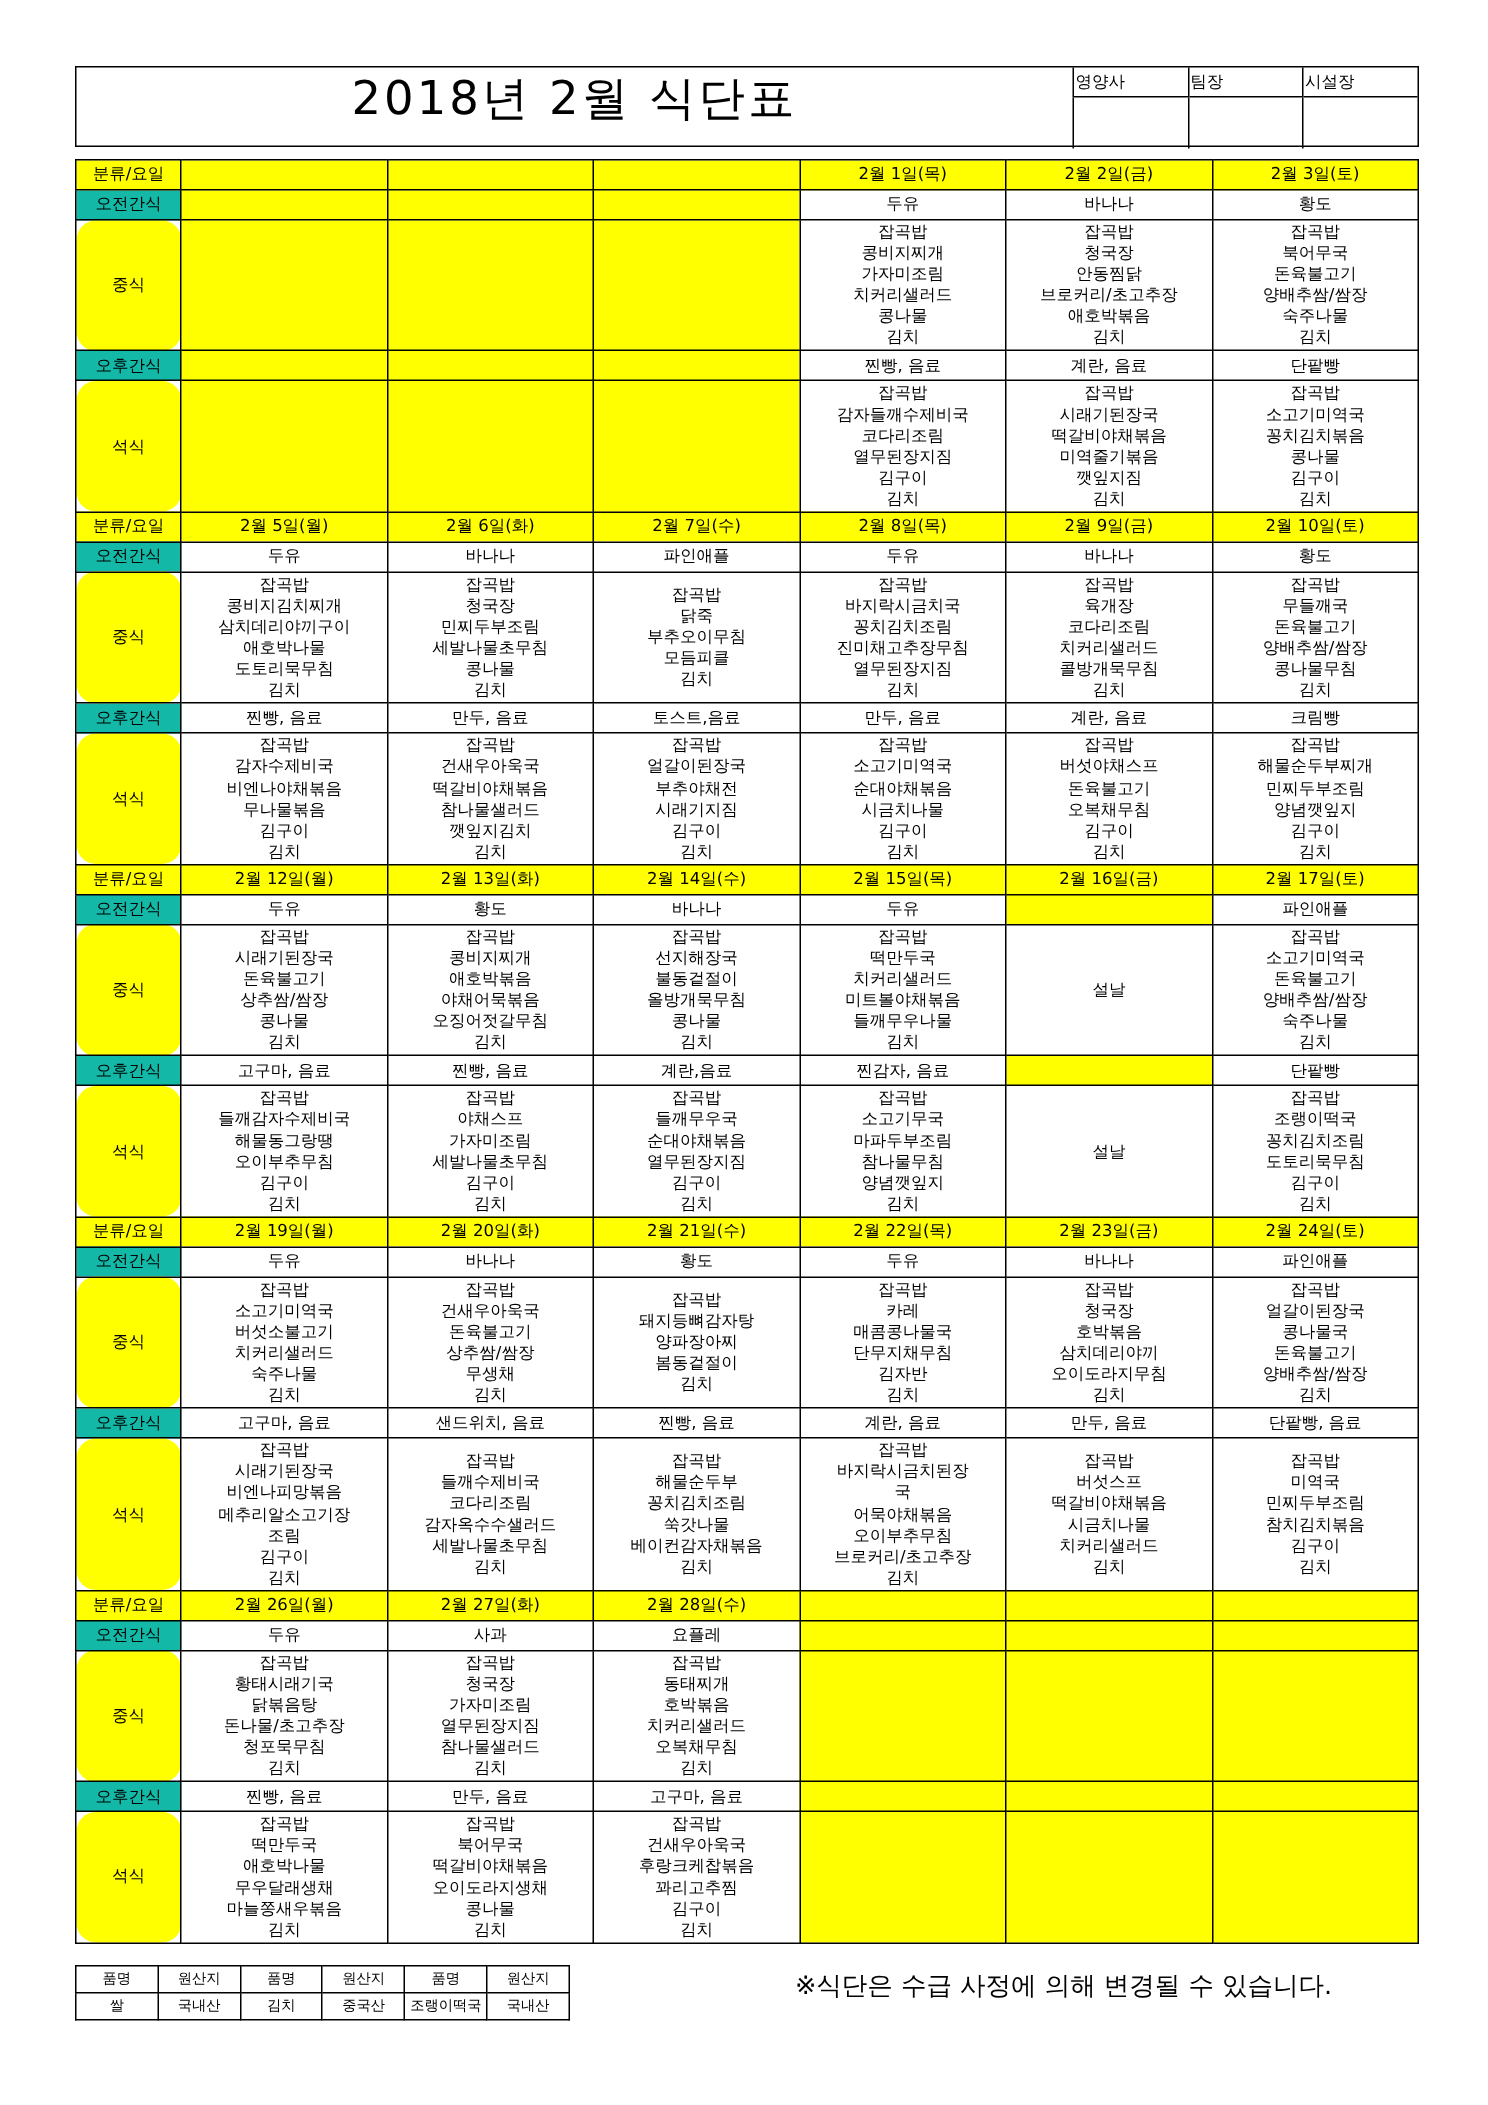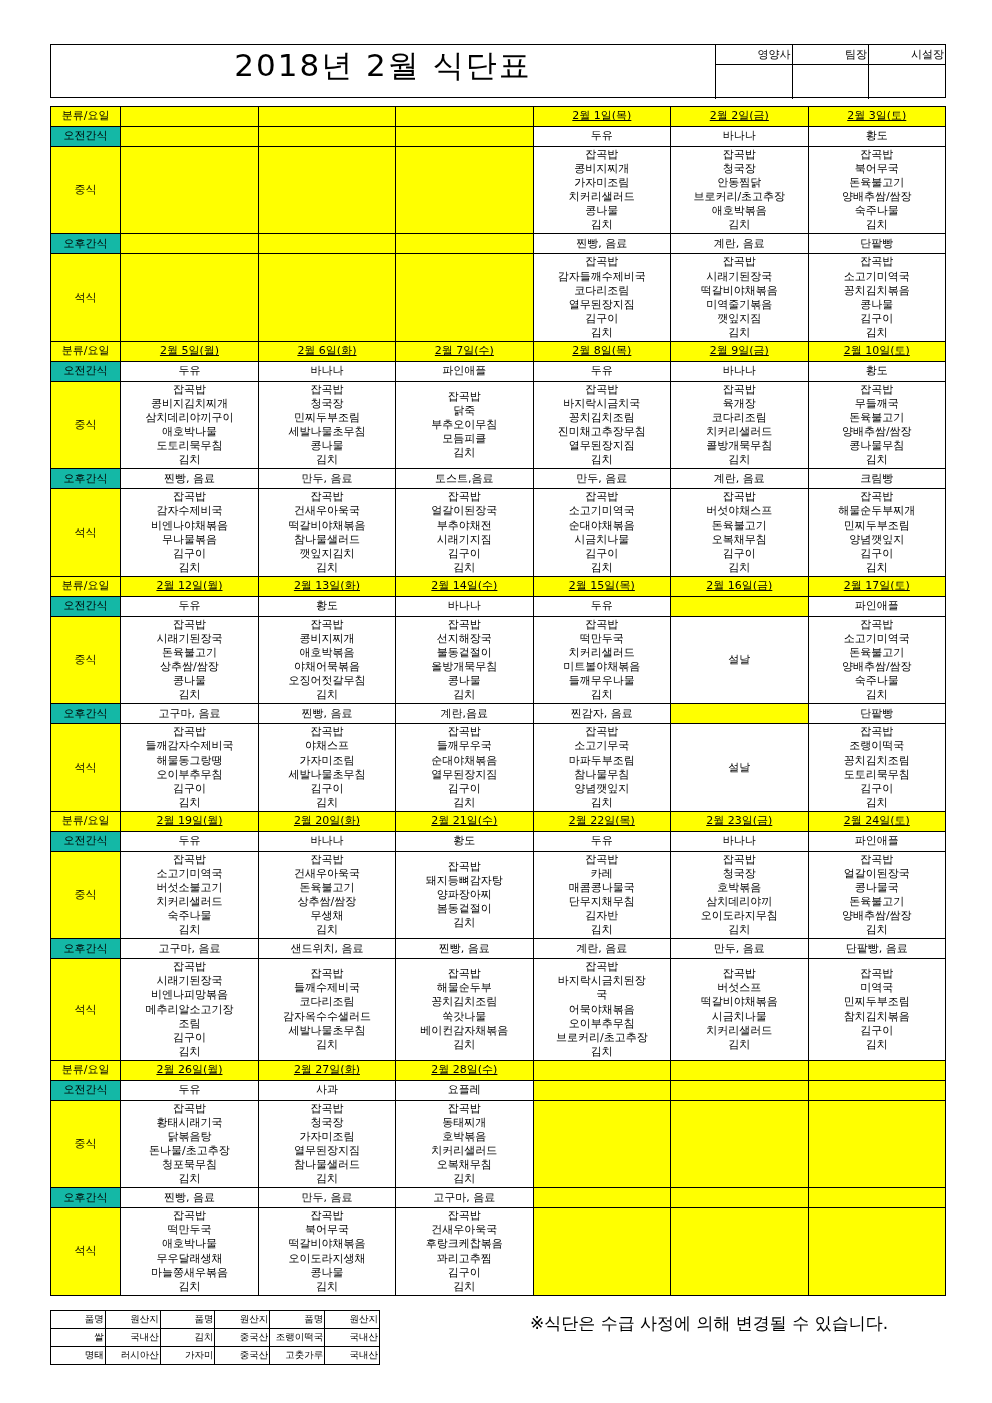--- a/index.html
+++ b/index.html
@@ -4,41 +4,41 @@
 <style>
   html,body{margin:0;padding:0;background:#fff;}
   body{width:992px;height:1403px;font-family:"DejaVu Sans","Liberation Sans",sans-serif;color:#000;}
   .page{position:relative;width:992px;height:1403px;padding:0;box-sizing:border-box;}
 
   
   .header{display:flex;align-items:stretch;margin:44px 46px 0 50px;border:1px solid #000;height:52px;}
   .title-cell{flex:1;display:flex;align-items:flex-start;justify-content:center;}
   .title{font-size:31px;letter-spacing:2px;font-weight:normal;}
   .sign-table{border-collapse:collapse;width:230px;}
-  .sign-table td{border-left:1px solid #000;border-bottom:0;font-size:11px;text-align:right;height:17px;width:33.33%;}
+  .sign-table td{border-left:1px solid #000;border-bottom:0;font-size:11px;text-align:left;height:17px;width:33.33%;}
   .sign-table tr.box td{height:32px;border-top:1px solid #000;}
 
   
   table.menu{border-collapse:collapse;margin:8px 54px 0 50px;width:896px;table-layout:fixed;}
   table.menu td{border:1px solid #000;font-size:11px;text-align:center;vertical-align:middle;line-height:1.28;padding:1px 2px;}
   td.rowlabel{width:70px;font-size:11.5px;background:#ffff00;}
-  td.daycell{background:#ffff00;font-size:11px;text-decoration:underline;}
+  td.daycell{background:#ffff00;font-size:11px;}
   tr.headrow td{background:#ffff00;height:17px;}
   tr.snackrow td{height:17px;}
   tr.snackrow td.rowlabel{background:#14b8a6;}
   tr.mealrow td{height:1px;}
-  tr.mealrow td.rowlabel{background:#ffff00;}
+  tr.mealrow td.rowlabel{background:#ffff00;border-radius:13px;}
   td.blank{background:#ffff00;}
   td.plain{background:#fff;}
   .cellwrap{white-space:pre-line;}
 
   
   .bottom{display:flex;align-items:flex-start;margin:14px 46px 0 50px;}
   table.origin{border-collapse:collapse;width:330px;table-layout:fixed;}
-  table.origin td{border:1px solid #000;font-size:9.5px;text-align:right;height:15px;}
+  table.origin td{border:1px solid #000;font-size:9.5px;text-align:center;height:15px;}
   .note{margin-left:150px;font-size:17px;padding-top:2px;}
 </style>
 </head>
 <body>
 
 <div class="page">
 
   <div class="header">
     <div class="title-cell">
       <div class="title">2018년 2월 식단표</div>
@@ -780,26 +780,18 @@
             <td>원산지</td>
           </tr>
           <tr>
             <td>쌀</td>
             <td>국내산</td>
             <td>김치</td>
             <td>중국산</td>
             <td>조랭이떡국</td>
             <td>국내산</td>
           </tr>
-          <tr>
-            <td>명태</td>
-            <td>러시아산</td>
-            <td>가자미</td>
-            <td>중국산</td>
-            <td>고춧가루</td>
-            <td>국내산</td>
-          </tr>
         </tbody>
     </table>
     <div class="note">※식단은 수급 사정에 의해 변경될 수 있습니다.</div>
   </div>
 
 </div>
 
 </body></html>

